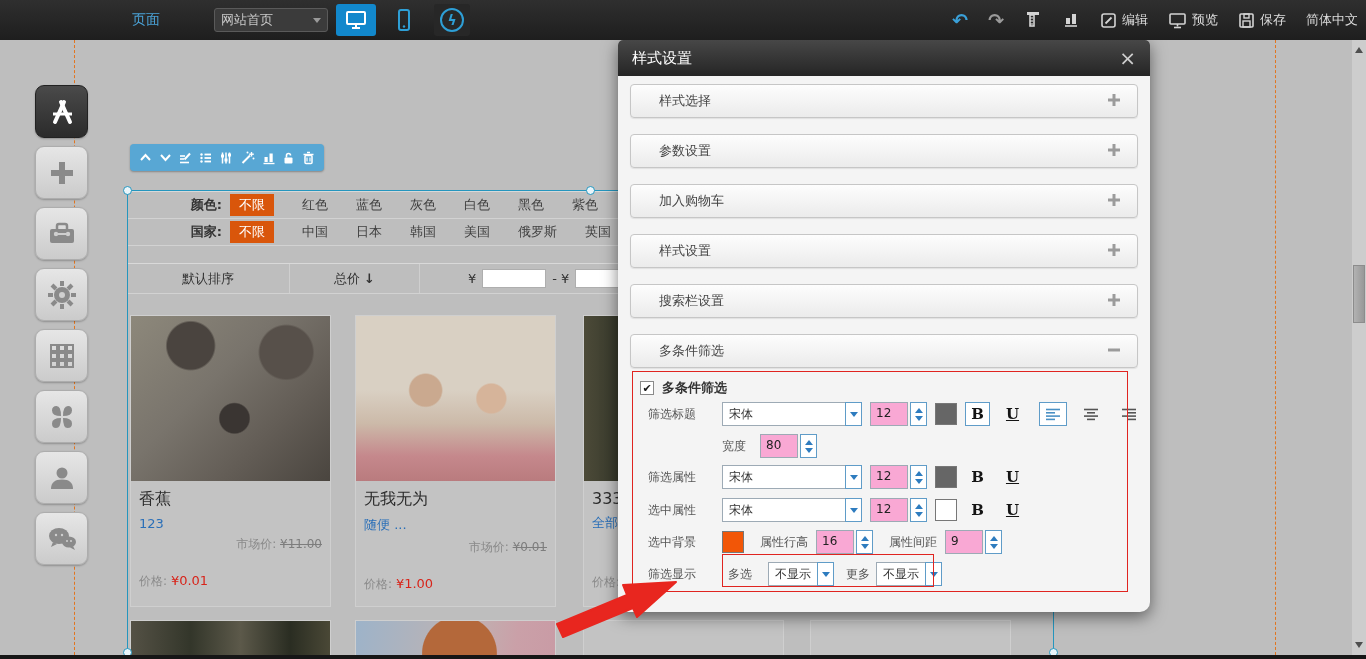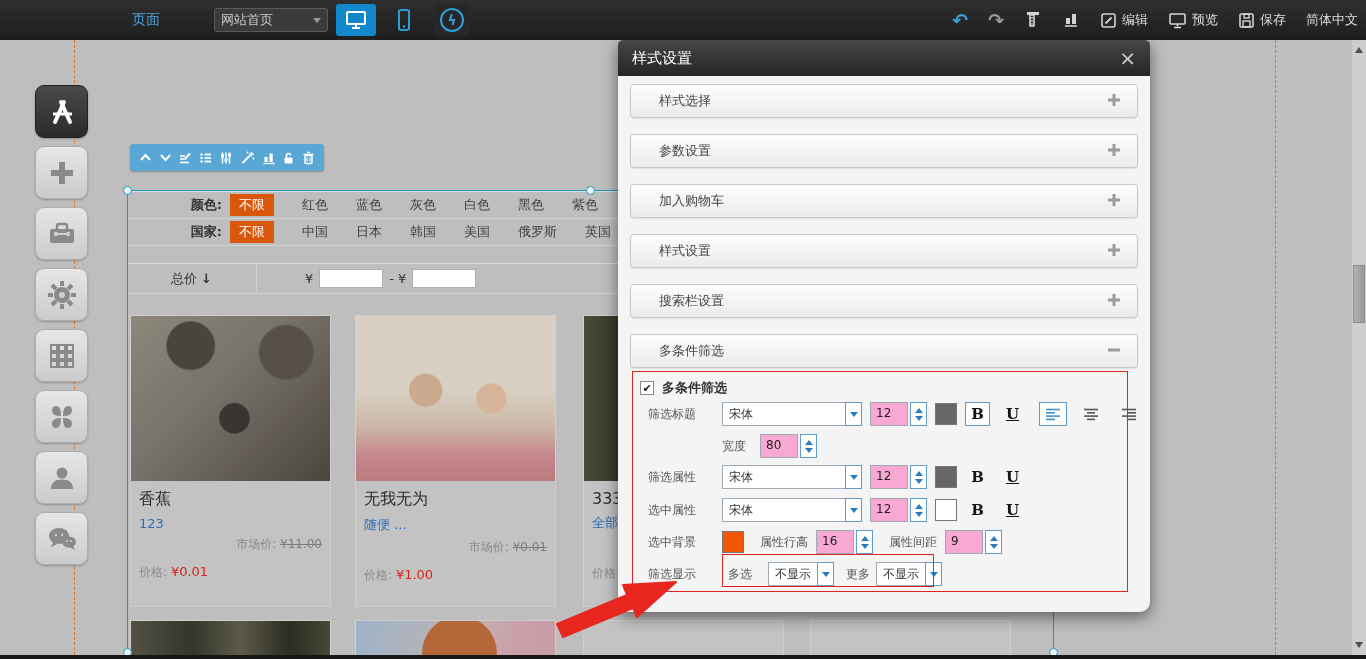--- a/index.html
+++ b/index.html
@@ -58,21 +58,21 @@
   .s-input { width:64px; height:19px; background:#fff; border:1px solid #aeaeae; margin:0 6px; }
 
   
   .card { position:absolute; width:201px; height:292px; border:1px solid #cfcfcf; background:#c3c3c3; z-index:2; }
   .card .img { width:100%; height:165px; }
   .card .txt { padding:6px 8px 0 8px; }
   .p-title { font-size:16px; color:#2b2b2b; margin-top:2px; }
   .p-link { font-size:13px; color:#2a6fb8; margin-top:6px; }
   .p-market { font-size:12px; color:#8a8a8a; margin-top:5px;text-align:right; }
   .p-market .del { text-decoration:line-through; color:#7d7d7d; }
-  .p-price { font-size:12px; color:#8a8a8a; margin-top:11px; }
+  .p-price { font-size:12px; color:#8a8a8a; margin-top:20px; }
   .p-price .red { color:#d8241a; font-size:13px; }
   .img-koala { background:
       radial-gradient(circle at 30% 18%, #4a443f 0 12%, transparent 13%),
       radial-gradient(circle at 78% 22%, #57504a 0 13%, transparent 14%),
       radial-gradient(circle at 52% 62%, #3a3532 0 10%, transparent 11%),
       linear-gradient(135deg,#8d887b,#79746c 40%,#635d56 70%,#4a453f); }
   .img-children { background:
       radial-gradient(circle at 35% 45%, #caa98f 0 10%, transparent 11%),
       radial-gradient(circle at 68% 50%, #d6b49a 0 9%, transparent 10%),
       linear-gradient(#d9d0c3 0 45%, #ccbaa9 65%, #c5888c 85%, #b97b7e); }
@@ -386,20 +386,23 @@
     <span class="f-opt">韩国</span>
     <span class="f-opt">美国</span>
     <span class="f-opt">俄罗斯</span>
     <span class="f-opt">英国</span>
     <span class="f-opt">法国</span>
     <span class="f-opt">德国</span>
   </div>
 </div>
 
 <div class="sortbar">
+  <div class="s-cell" style="width:163px">
+    <span>默认排序</span>
+  </div>
   <div class="s-cell" style="width:130px">
     <span>总价</span>&nbsp;
     <b>↓</b>
   </div>
   <div class="s-cell" style="flex:1;justify-content:flex-start;padding-left:48px;border-right:none">
     <span>¥</span>
     <input class="s-input" style="">
     <span>- ¥</span>
     <input class="s-input" style="">
   </div>

